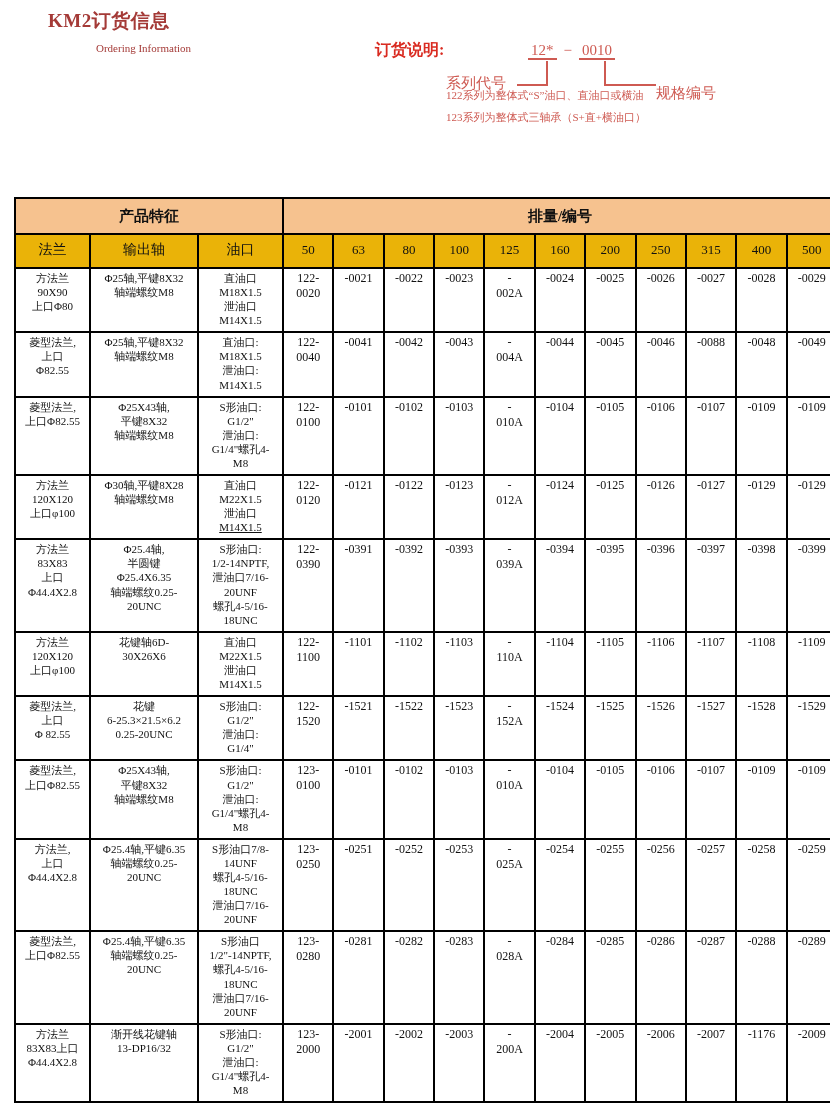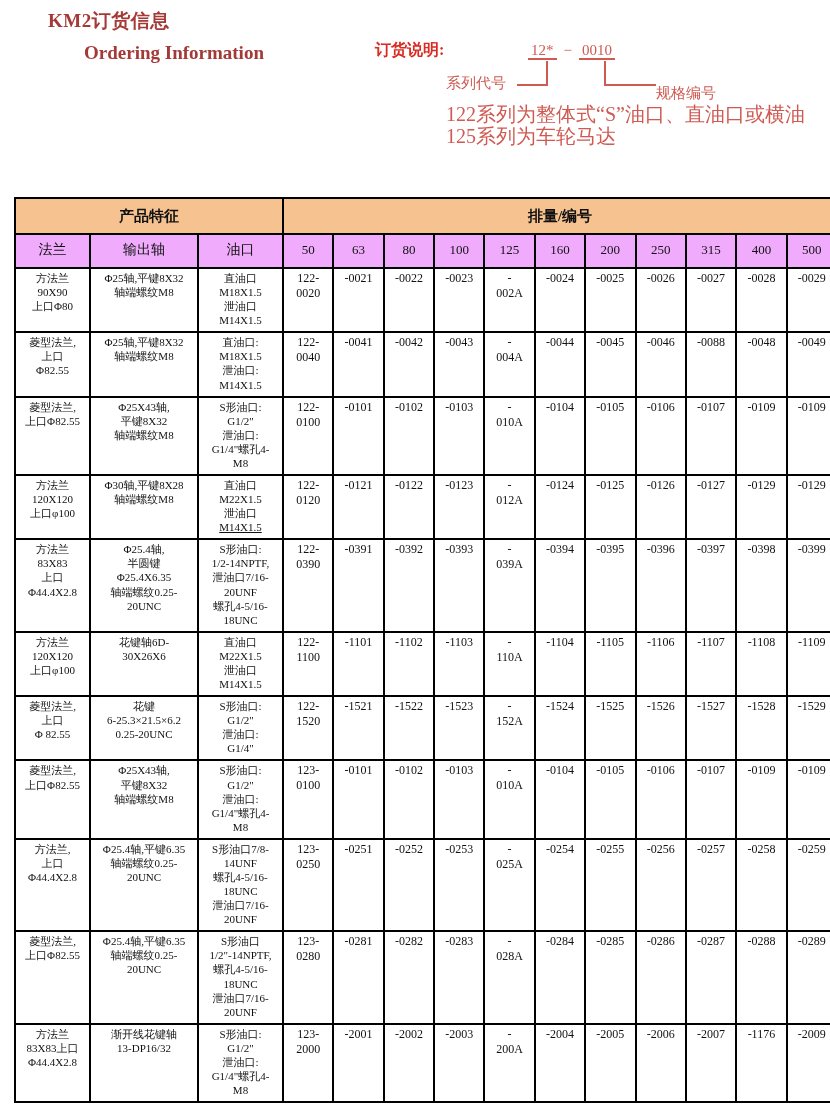--- a/index.html
+++ b/index.html
@@ -8,60 +8,60 @@
     font-family:"Liberation Serif","DejaVu Serif",serif;
     color:#111;
   }
   
   .page-title{
     position:absolute;left:48px;top:8px;
     font-size:19px;font-weight:bold;color:var(--red-dark,#A43A37);
     letter-spacing:.5px;
   }
   .page-subtitle{
-    position:absolute;left:84px;top:42px;
-    font-size:19px;font-weight:bold;color:var(--red-dark,#A43A37);
+    position:absolute;left:96px;top:42px;
+    font-size:11px;font-weight:normal;color:var(--red-dark,#A43A37);
   }
   .ordering-label{
     position:absolute;left:375px;top:40px;
     font-size:16px;font-weight:bold;color:var(--red-bright,#D92B21);
   }
   .code-line{
     position:absolute;left:528px;top:42px;
     font-size:15px;color:var(--red-salmon,#CE5A52);white-space:nowrap;
   }
   .code-line .ucode{border-bottom:2px solid var(--red-salmon,#CE5A52);padding:0 3px;margin-top:48px;}
   .code-line .dash{margin:0 7px;}
   .conn{position:absolute;background:var(--red-salmon,#CE5A52);}
   .conn.v1{left:546px;top:61px;width:2px;height:25px;}
   .conn.h1{left:517px;top:84px;width:31px;height:2px;}
   .conn.v2{left:604px;top:61px;width:2px;height:25px;}
   .conn.h2{left:604px;top:84px;width:52px;height:2px;}
   .series-label{position:absolute;left:446px;top:74px;font-size:15px;color:var(--red-salmon,#CE5A52);}
   .spec-label{position:absolute;left:656px;top:84px;font-size:15px;color:var(--red-salmon,#CE5A52);}
-  .notes{position:absolute;left:446px;top:103px;font-size:20px;line-height:22px;color:var(--red-salmon,#CE5A52);white-space:nowrap;}
+  .notes{position:absolute;left:446px;top:84px;font-size:11px;line-height:22px;color:var(--red-salmon,#CE5A52);white-space:nowrap;}
   
   table.order{
     position:absolute;left:14px;top:197px;width:824px;
     border-collapse:collapse;table-layout:fixed;
   }
   table.order th,table.order td{
     border:2px solid #000;
     text-align:center;vertical-align:top;
     padding:2px 1px 4px 1px;
     overflow:hidden;
   }
   tr.group-row th{
     background:var(--header-bg,#F6C28F);
     font-size:15px;font-weight:bold;height:30px;
     vertical-align:middle;padding:2px;
   }
   tr.col-row th{
     font-weight:normal;height:26px;vertical-align:middle;
-    background:#f0abfc;
+    background:#eab308;
   }
   tr.col-row th.zh{font-size:14px;}
   tr.col-row th.num{font-size:13px;}
   td.c-flange,td.c-shaft,td.c-port{font-size:11px;line-height:1.28;margin-top:12px;}
   td.c-code{font-size:12px;line-height:1.25;}
   .pre{white-space:pre-line;}
   .u{white-space:pre-line;text-decoration:underline;}
 </style>
 </head>
 <body style="--header-bg: #F6C28F; --red-dark: #A43A37; --red-bright: #D92B21; --red-salmon: #CE5A52;">
@@ -75,21 +75,21 @@
     <span class="ucode">12*</span><span class="dash">−</span><span class="ucode">0010</span>
   </div>
   <div class="conn v1"></div>
   <div class="conn h1"></div>
   <div class="conn v2"></div>
   <div class="conn h2"></div>
   <div class="series-label">系列代号</div>
   <div class="spec-label">规格编号</div>
   <div class="notes">
     <div>122系列为整体式“S”油口、直油口或横油</div>
-    <div>125系列为车轮马达</div>
+    <div>123系列为整体式三轴承（S+直+横油口）</div>
   </div>
 </div>
 
 <table class="order">
   <colgroup>
     <col style="width:75px">
       <col style="width:108px">
       <col style="width:85px">
     <col>
       <col>

